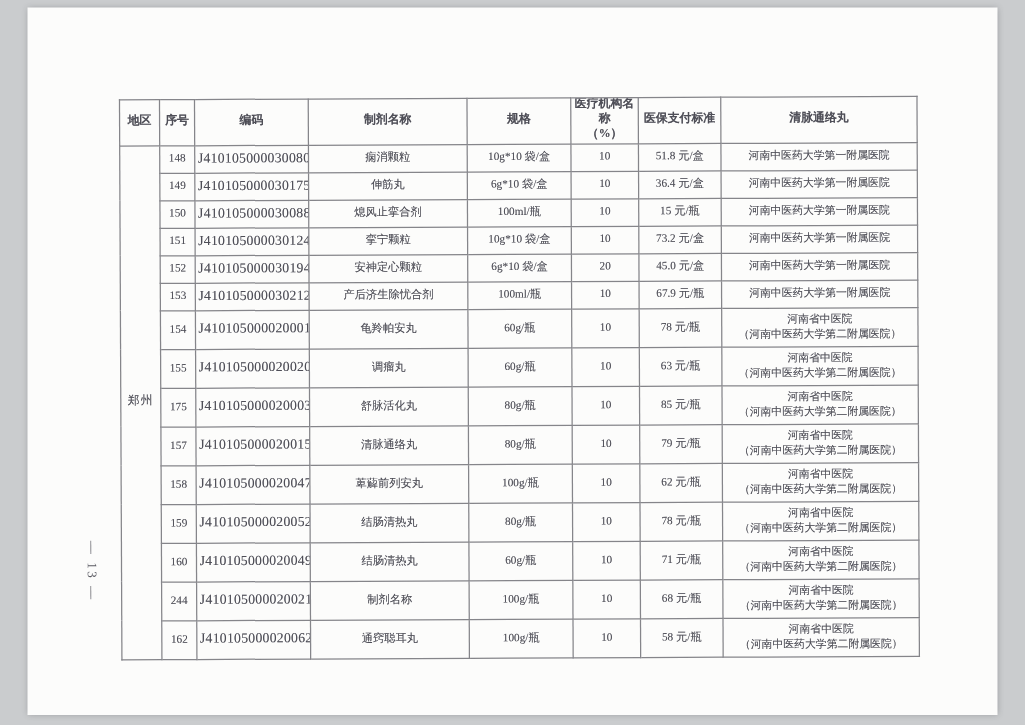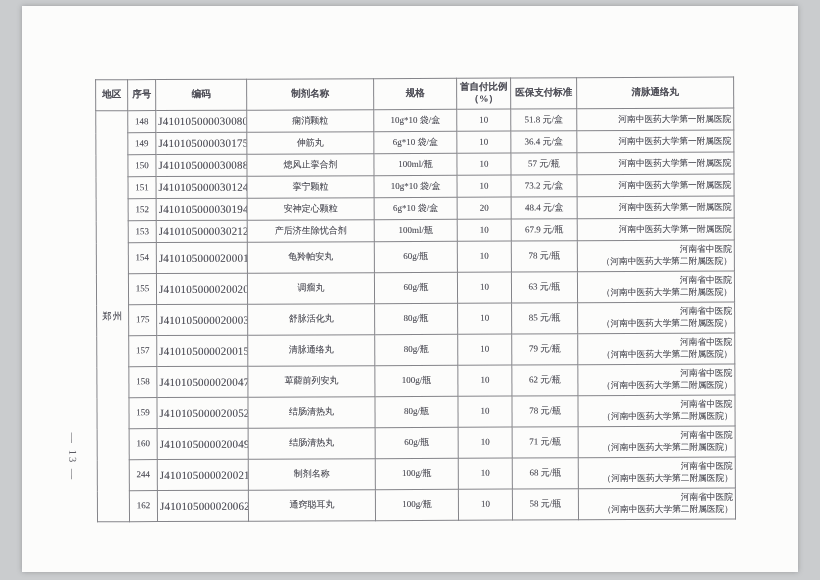--- a/index.html
+++ b/index.html
@@ -29,21 +29,21 @@
     border:1px solid #85858a;
     text-align:center;vertical-align:middle;
     padding:0 2px;font-size:9px;line-height:1.3;
     white-space:pre-line;overflow:hidden;
     text-shadow:0 0 .4px rgba(90,90,100,.45);
   }
   .tbl thead th{font-weight:bold;height:30px;font-size:9.5px;line-height:1.25;}
   .row-s td{height:21px;}
   .row-d td{height:30px;}
   td.c-code{font-size:11px;letter-spacing:.2px;}
-  td.c-hospital{font-size:8.7px;line-height:1.35;text-align:right;}
+  td.c-hospital{font-size:8.7px;line-height:1.35;}
   td.c-region{font-size:9.5px;letter-spacing:1px;}
 </style>
 </head>
 <body>
 
 <div class="page">
   <div class="tilt">
     <div class="page-num">— 13 —</div>
     <table class="tbl">
       <colgroup>
@@ -56,21 +56,21 @@
         <col style="width:66px">
           <col style="width:157px">
       </colgroup>
       <thead>
         <tr>
             <th>地区</th>
             <th>序号</th>
             <th>编码</th>
             <th>制剂名称</th>
             <th>规格</th>
-            <th>首自付比例
+            <th>医疗机构名称
 （%）</th>
             <th>医保支付标准</th>
             <th>清脉通络丸</th>
           </tr>
       </thead>
       <tbody>
           <tr class="row-s">
             <td rowspan="15" class="c-region">郑州</td>
             <td class="c-no">148</td>
             <td class="c-code">J410105000030080</td>
@@ -88,39 +88,39 @@
             <td class="c-ratio">10</td>
             <td class="c-standard">36.4 元/盒</td>
             <td class="c-hospital">河南中医药大学第一附属医院</td>
           </tr>
           <tr class="row-s">
             <td class="c-no">150</td>
             <td class="c-code">J410105000030088</td>
             <td class="c-name">熄风止挛合剂</td>
             <td class="c-spec">100ml/瓶</td>
             <td class="c-ratio">10</td>
-            <td class="c-standard">57 元/瓶</td>
+            <td class="c-standard">15 元/瓶</td>
             <td class="c-hospital">河南中医药大学第一附属医院</td>
           </tr>
           <tr class="row-s">
             <td class="c-no">151</td>
             <td class="c-code">J410105000030124</td>
             <td class="c-name">挛宁颗粒</td>
             <td class="c-spec">10g*10 袋/盒</td>
             <td class="c-ratio">10</td>
             <td class="c-standard">73.2 元/盒</td>
             <td class="c-hospital">河南中医药大学第一附属医院</td>
           </tr>
           <tr class="row-s">
             <td class="c-no">152</td>
             <td class="c-code">J410105000030194</td>
             <td class="c-name">安神定心颗粒</td>
             <td class="c-spec">6g*10 袋/盒</td>
             <td class="c-ratio">20</td>
-            <td class="c-standard">48.4 元/盒</td>
+            <td class="c-standard">45.0 元/盒</td>
             <td class="c-hospital">河南中医药大学第一附属医院</td>
           </tr>
           <tr class="row-s">
             <td class="c-no">153</td>
             <td class="c-code">J410105000030212</td>
             <td class="c-name">产后济生除忧合剂</td>
             <td class="c-spec">100ml/瓶</td>
             <td class="c-ratio">10</td>
             <td class="c-standard">67.9 元/瓶</td>
             <td class="c-hospital">河南中医药大学第一附属医院</td>

